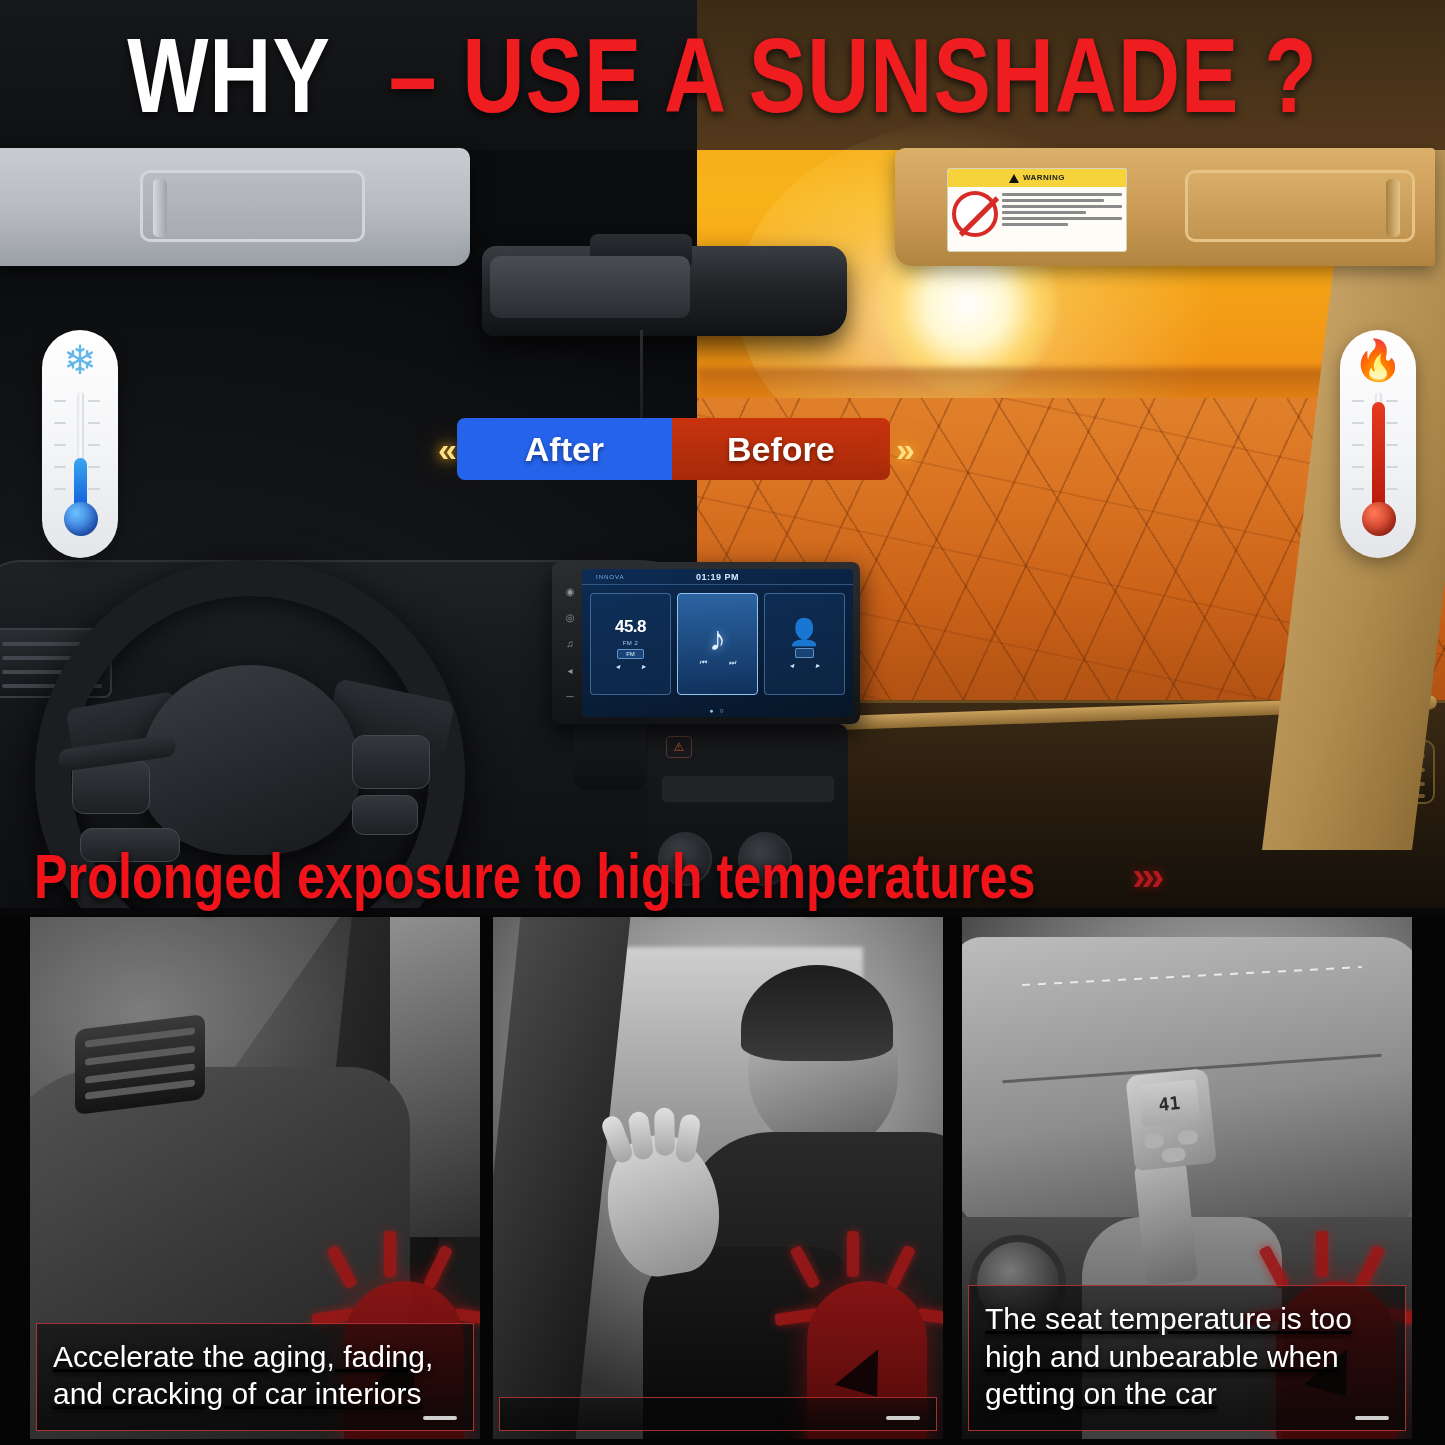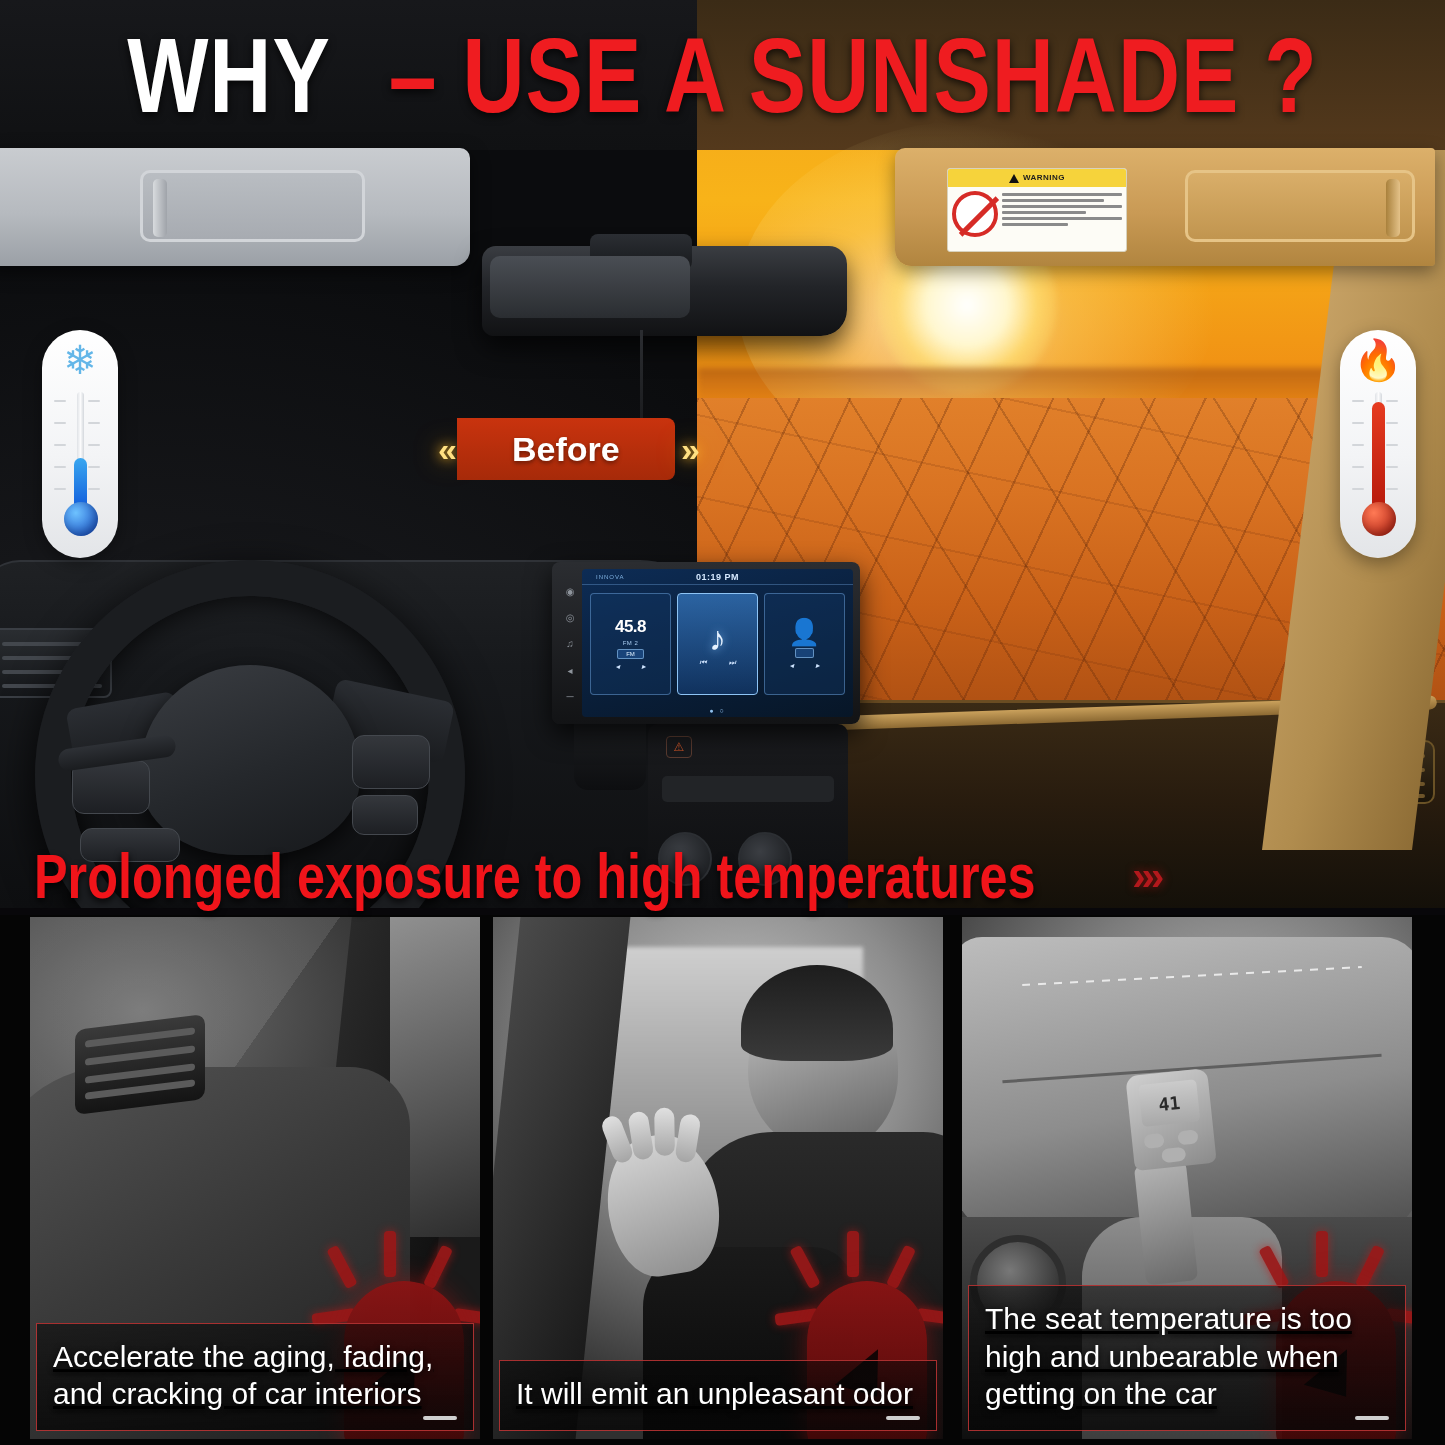--- a/index.html
+++ b/index.html
@@ -670,20 +670,21 @@
               <i>▸</i>
             </span>
           </div>
         </div>
         <div class="hu-dots">● ○</div>
       </div>
     </div>
 
     <div class="cmp-badge">
       <span class="cmp-arrow">«</span>
+      <span class="cmp-after">After</span>
       <span class="cmp-before">Before</span>
       <span class="cmp-arrow">»</span>
     </div>
 
     <div class="thermo thermo-left">
       <div class="th-icon cold">❄</div>
       <div class="th-stem"></div>
       <div class="th-ticks th-ticks-l">
         <i></i>
           <i></i>
@@ -782,21 +783,20 @@
       <div class="hot-badge">
         <span class="hb-ray r1"></span>
           <span class="hb-ray r2"></span>
           <span class="hb-ray r3"></span>
         <span class="hb-ray r4"></span>
           <span class="hb-ray r5"></span>
         <span class="hb-body"></span>
           <span class="hb-bolt"></span>
       </div>
       <div class="caption">
-        <p>It will emit an unpleasant odor</p>
         <span class="cap-underscore"></span>
       </div>
     </div>
 
     <div class="panel p3">
       <div class="photo ph3">
         <div class="ph3-seat"></div>
         <div class="ph3-stitch"></div>
         <div class="ph3-seam"></div>
         <div class="ph3-lower"></div>

